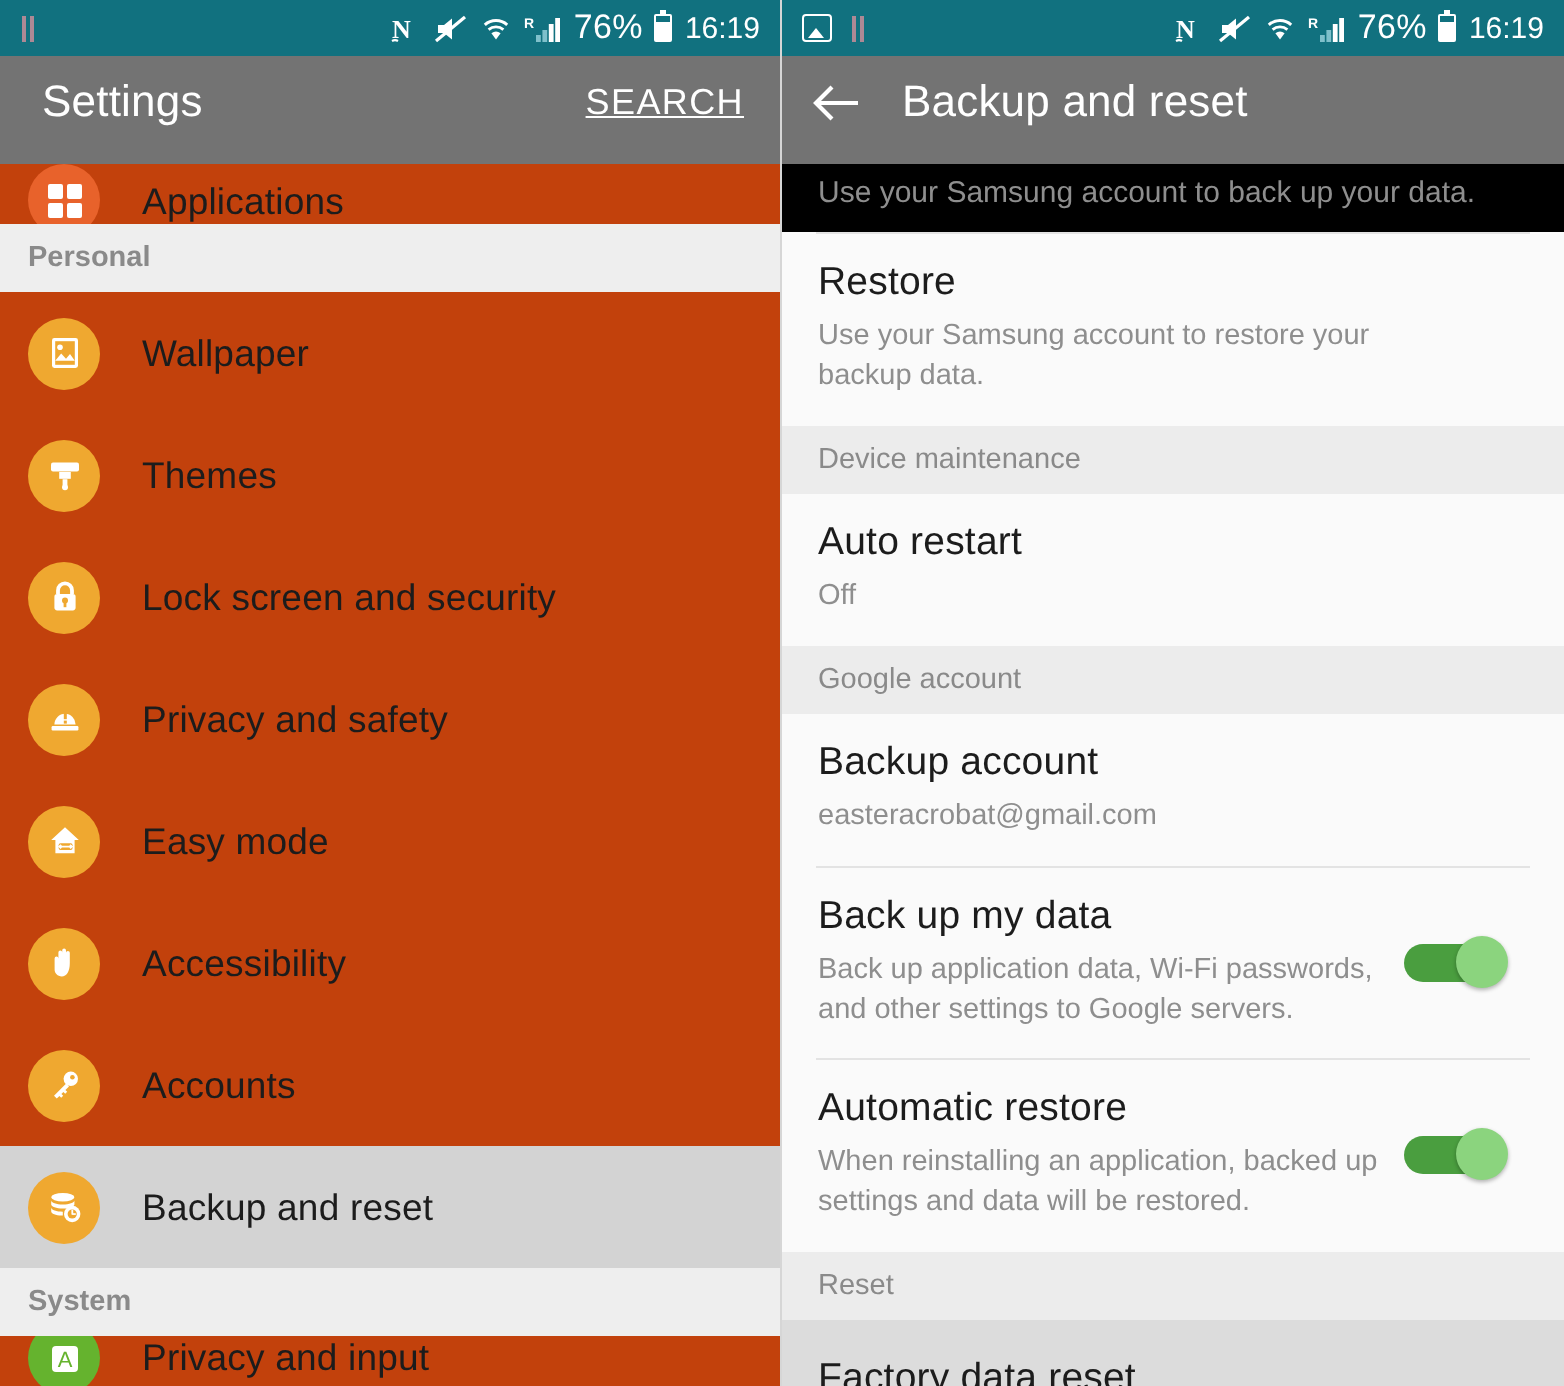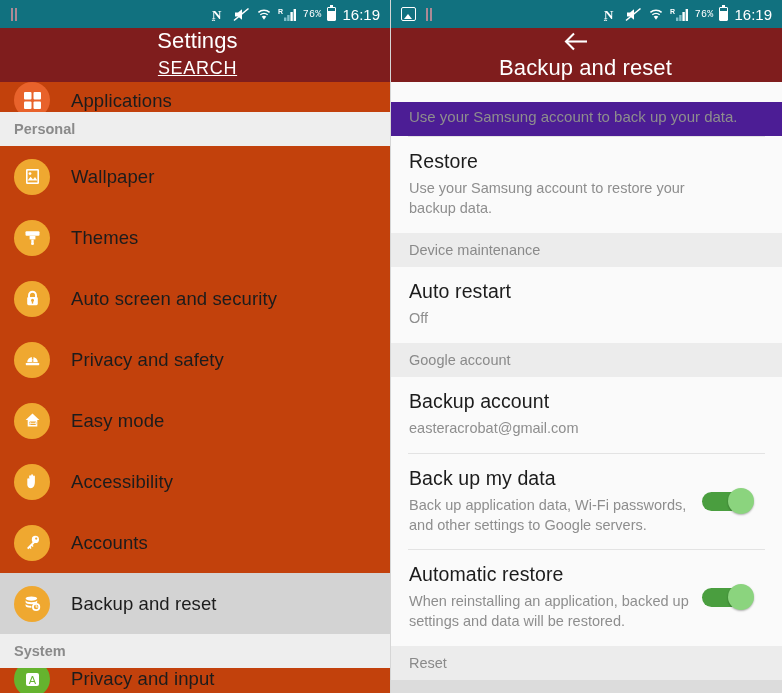--- a/index.html
+++ b/index.html
@@ -72,33 +72,32 @@
     border-radius: 1px;
     position: relative;
     box-sizing: border-box;
     background: linear-gradient(to top, #ffffff 76%, transparent 76%);
   }
   .sb-battery::before {
     content: ""; position: absolute;
     top: -3.5px; left: 2px;
     width: 3px; height: 2px; background: #ffffff;
   }
-  .sb-text { font-size: 10px; letter-spacing: .2px; font-family: Liberation Mono, monospace; }
+  .sb-text { font-size: 17px; letter-spacing: .2px; }
   .sb-time { font-size: 15px; }
 
   
   .appbar {
     height: 54px;
-    background: #7f1d1d;
+    background: #737373;
     display: flex;
     align-items: center;
     padding: 0 16px 8px 21px;
     box-sizing: border-box;
     color: #ffffff;
-    flex-direction: column;
   }
   .appbar .title {
     font-size: 22px;
     font-weight: normal;
     flex: 1;
     letter-spacing: .1px;
   }
   .appbar .action {
     font-size: 18px;
     letter-spacing: .7px;
@@ -155,23 +154,22 @@
   .row.clip-top { height: 30px; align-items: flex-end; padding-bottom: 0; overflow: hidden; }
   .row.clip-top .circ { margin-bottom: -6px; }
   .row.clip-bottom { height: 26px; align-items: flex-start; overflow: hidden; }
   .row.clip-bottom .circ { margin-top: -7px; }
 
   
   .d-sub-top {
     font-size: 15px;
     color: #8e8e8e;
     padding: 6px 18px 11px 18px;
-    background: #4c1d95;
-    box-sizing: border-box;
-    margin-top: 20px;
+    background: #000000;
+    box-sizing: border-box;
   }
   .divider { height: 1px; background: #e3e3e3; margin: 0 17px; }
   .d-item {
     background: #fafafa;
     padding: 13px 28px 14px 18px;
     box-sizing: border-box;
     display: flex;
     align-items: center;
   }
   .d-item.pressed { background: #dcdcdc; }
@@ -312,21 +310,21 @@
 
       <div class="row">
         <div class="circ">
           <svg width="19" height="19" viewBox="0 0 19 19">
             <path d="M6 8V6.2a3.5 3.5 0 0 1 7 0V8" stroke="#fff" stroke-width="1.9" fill="none"></path>
             <rect x="4.2" y="8" width="10.6" height="8.2" rx="1.4" fill="#fff"></rect>
             <circle cx="9.5" cy="11.2" r="1.5" fill="#efa830"></circle>
             <rect x="8.8" y="11.6" width="1.4" height="3" fill="#efa830"></rect>
           </svg>
         </div>
-        <div class="row-label">Auto screen and security</div>
+        <div class="row-label">Lock screen and security</div>
       </div>
 
       <div class="row">
         <div class="circ">
           <svg width="19" height="19" viewBox="0 0 19 19">
             <path d="M4.2 12.2a5.3 5.3 0 0 1 10.6 0z" fill="#fff"></path>
             <rect x="2.8" y="13" width="13.4" height="2.2" rx="0.6" fill="#fff"></rect>
             <rect x="8.9" y="5.6" width="1.5" height="4" fill="#efa830"></rect>
             <rect x="8.9" y="10.3" width="1.5" height="1.5" fill="#efa830"></rect>
           </svg>

